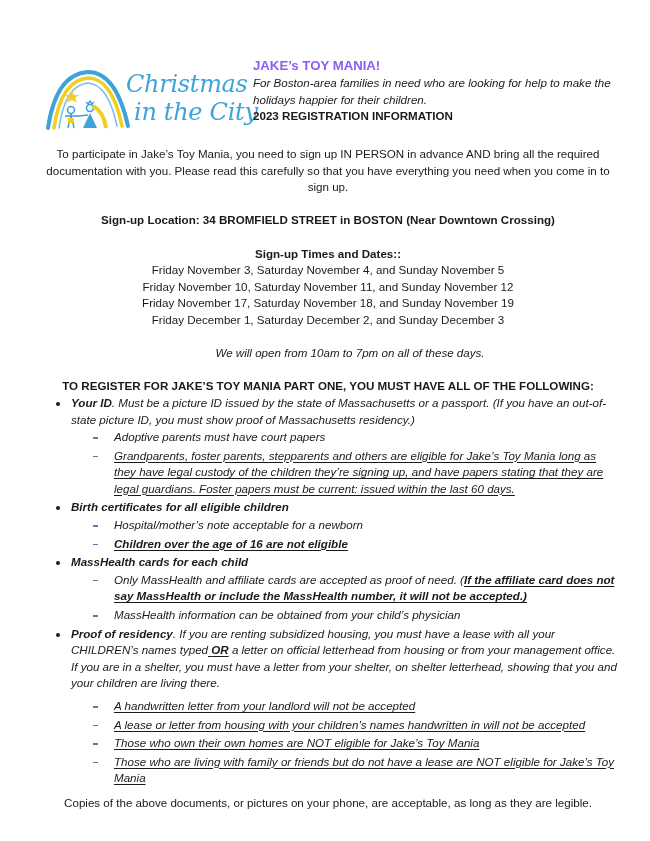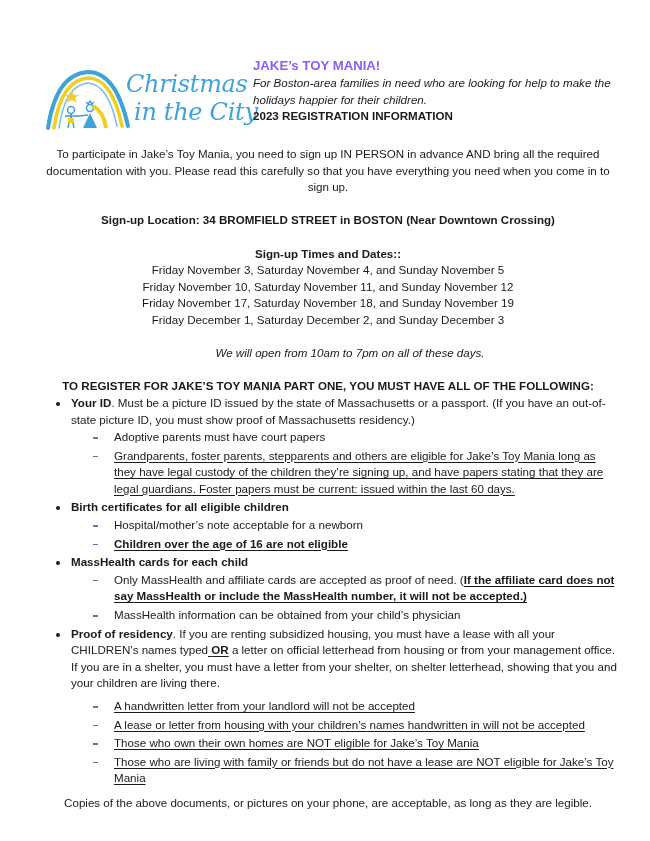--- a/index.html
+++ b/index.html
@@ -28,21 +28,21 @@
     
     .body { position: absolute; left: 38px; top: 146px; width: 580px; }
     p { margin: 0; text-align: center; }
     .mb { margin-bottom: 16.6px; }
     .bold { font-weight: bold; }
     .ital { font-style: italic; }
     .u { text-decoration: underline; text-underline-offset: 2px; }
     .indent-note { padding-left: 44px; }
 
     ul.main { list-style: none; margin: 0; padding: 0; }
-    ul.main > li { position: relative; padding-left: 33px; }
+    ul.main > li { position: relative; padding-left: 33px; font-style: italic; }
     ul.main > li > .dot {
       position: absolute; left: 18px; top: 7px; width: 4px; height: 4px;
       background: #1a1a1a; border-radius: 50%;
     }
     ul.sub { list-style: none; margin: 1px 0 0 0; padding: 0; }
     ul.sub > li { position: relative; padding-left: 43px; margin-bottom: 2px; }
     ul.sub > li > .dash {
       position: absolute; left: 22px; top: 8px; width: 5px; height: 1.5px; background: #3a86c8;
     }
   </style>

